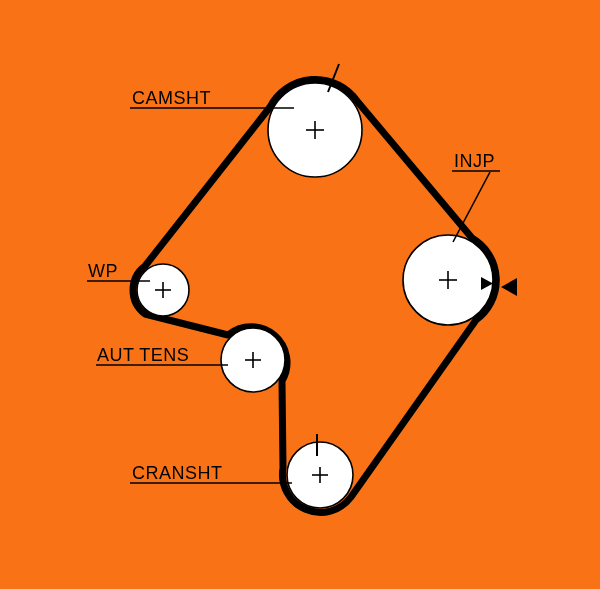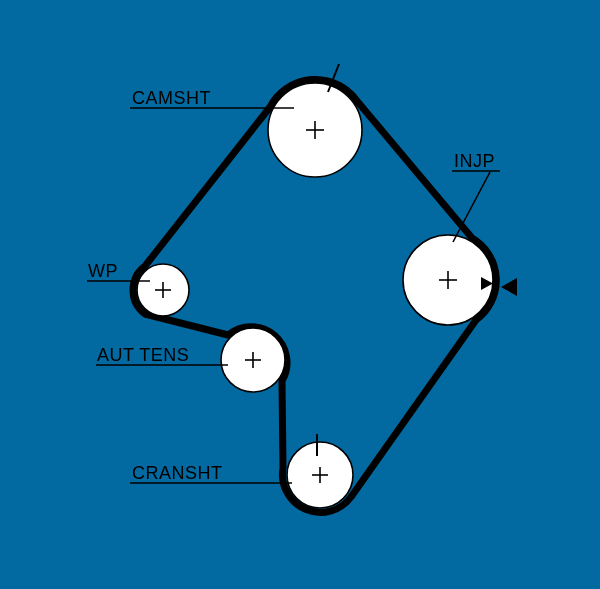--- a/index.html
+++ b/index.html
@@ -4,21 +4,21 @@
 <style>
   html, body {
     margin: 0;
     padding: 0;
     background: #ffffff;
   }
   #stage {
     position: relative;
     width: 600px;
     height: 589px;
-    background: #0369a1;
+    background: #f97316;
     overflow: hidden;
   }
   svg {
     display: block;
   }
   text.diagram-label {
     font-family: "Liberation Sans", sans-serif;
     font-size: 18px;
     fill: #000000;
     letter-spacing: 0.5px;

